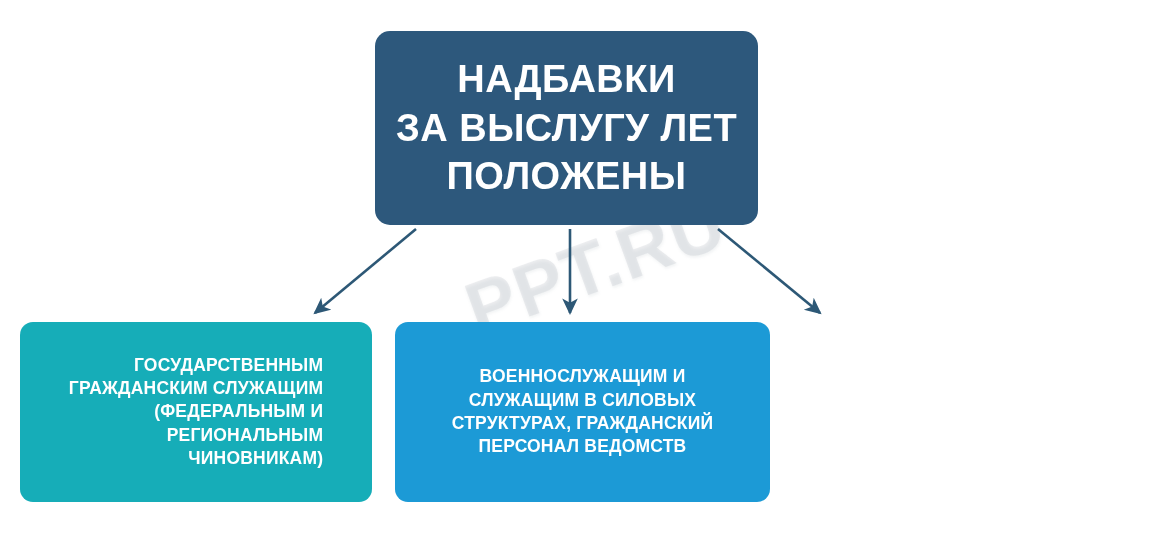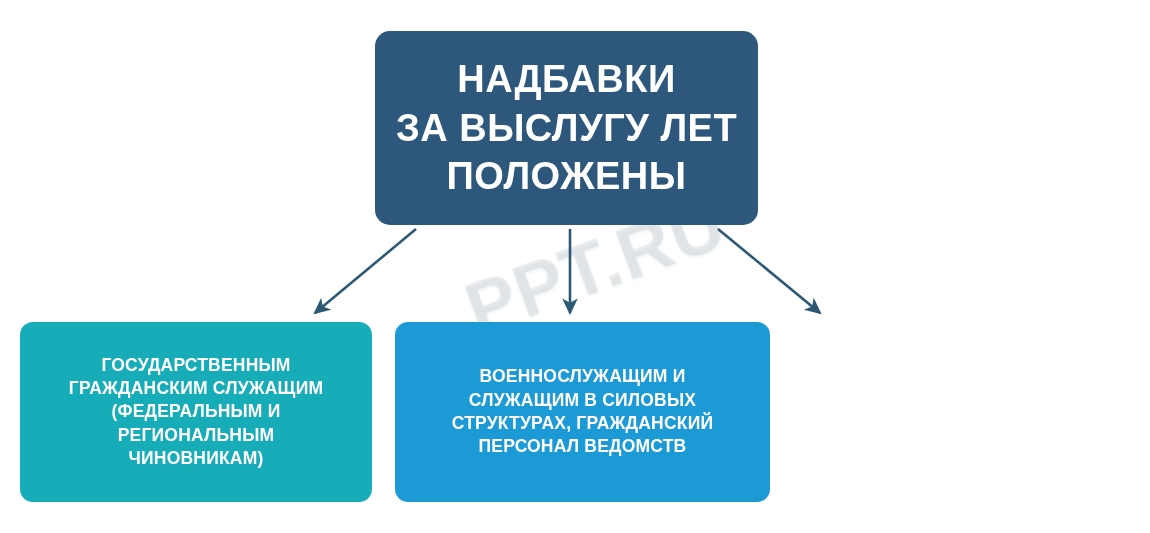--- a/index.html
+++ b/index.html
@@ -81,20 +81,21 @@
     border-radius: 13px;
     font-size: 17.5px;
     line-height: 1.33;
     letter-spacing: 0.2px;
   }
 
   .node-leaf-1 {
     left: 20px;
     width: 352px;
     background: #16adb8;
+    text-align: right;
   }
 
   .node-leaf-2 {
     left: 395px;
     width: 375px;
     background: #1c9ad6;
   }
 
   .node-leaf-3 {
     left: 765px;

